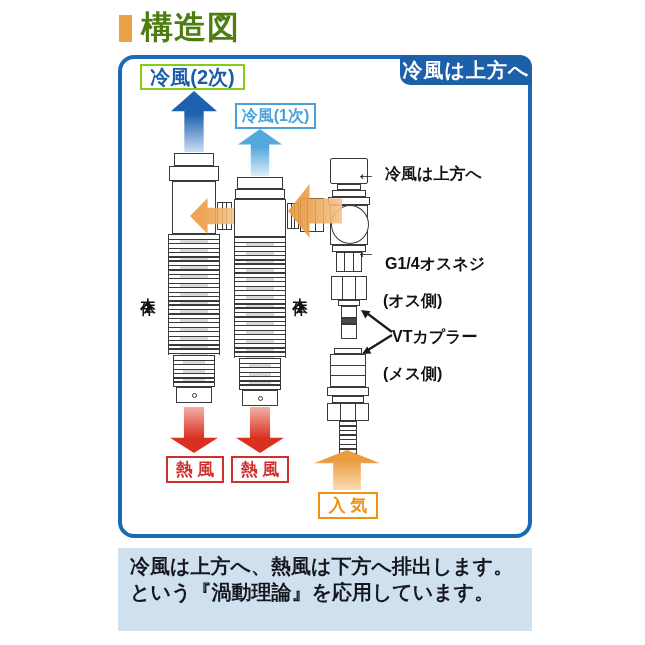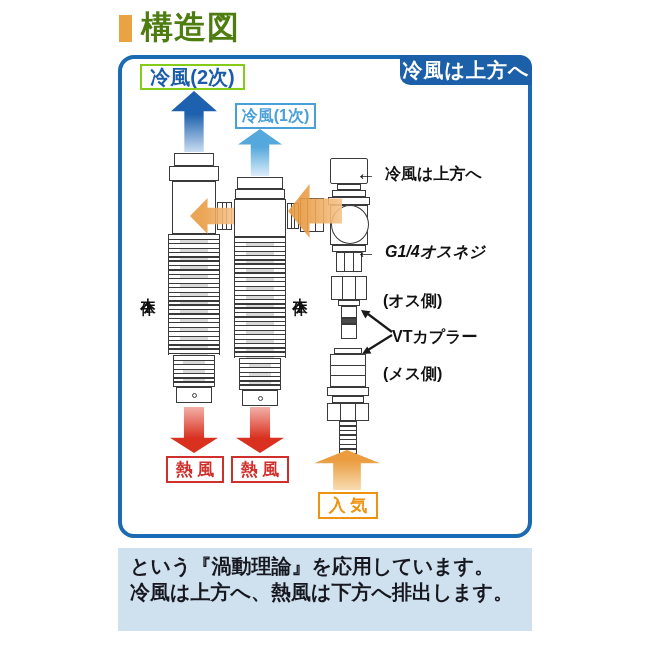--- a/index.html
+++ b/index.html
@@ -140,32 +140,32 @@
   <div class="pc" style="width:42px;height:9px;"></div>
   <div class="pc" style="width:32px;height:7px;"></div>
   <div class="pc hexlines" style="width:42px;height:18px;"></div>
   <div class="pc barb" style="width:18px;height:33px;"></div>
 </div>
 
 <div class="abs arrow-glyph" style="left:356px;top:163px;">←</div>
 <div class="abs callout" style="left:385px;top:164px;">冷風は上方へ</div>
 
 <div class="abs arrow-glyph" style="left:356px;top:241px;">←</div>
-<div class="abs callout" style="left:385px;top:242px;font-style:italic;">G1/4オスネジ</div>
+<div class="abs callout" style="left:385px;top:254px;">G1/4オスネジ</div>
 
 <div class="abs paren" style="left:383px;top:291px;">(オス側)</div>
 <div class="abs callout" style="left:392px;top:327px;">VTカプラー</div>
 <div class="abs paren" style="left:383px;top:364px;">(メス側)</div>
 
 <svg class="abs" style="left:352px;top:302px;z-index:7;" width="42" height="58" viewBox="0 0 42 58">
   <line x1="40" y1="30" x2="16" y2="12" stroke="#1a1a1a" stroke-width="2.2"></line>
   <polygon points="9,8 18.5,9.3 13.3,16.5" fill="#1a1a1a"></polygon>
   <line x1="40" y1="33" x2="16" y2="48" stroke="#1a1a1a" stroke-width="2.2"></line>
   <polygon points="10,52 15.2,44.5 19.4,51.6" fill="#1a1a1a"></polygon>
 </svg>
 
 <div class="abs honbai" style="left:138px;top:286px;">本体</div>
 <div class="abs honbai" style="left:290px;top:286px;">本体</div>
 
 <div class="abs info">
+  <p>冷風は上方へ、熱風は下方へ排出します。</p>
   <p>という『渦動理論』を応用しています。</p>
-  <p>冷風は上方へ、熱風は下方へ排出します。</p>
 </div>
 
 </body></html>

